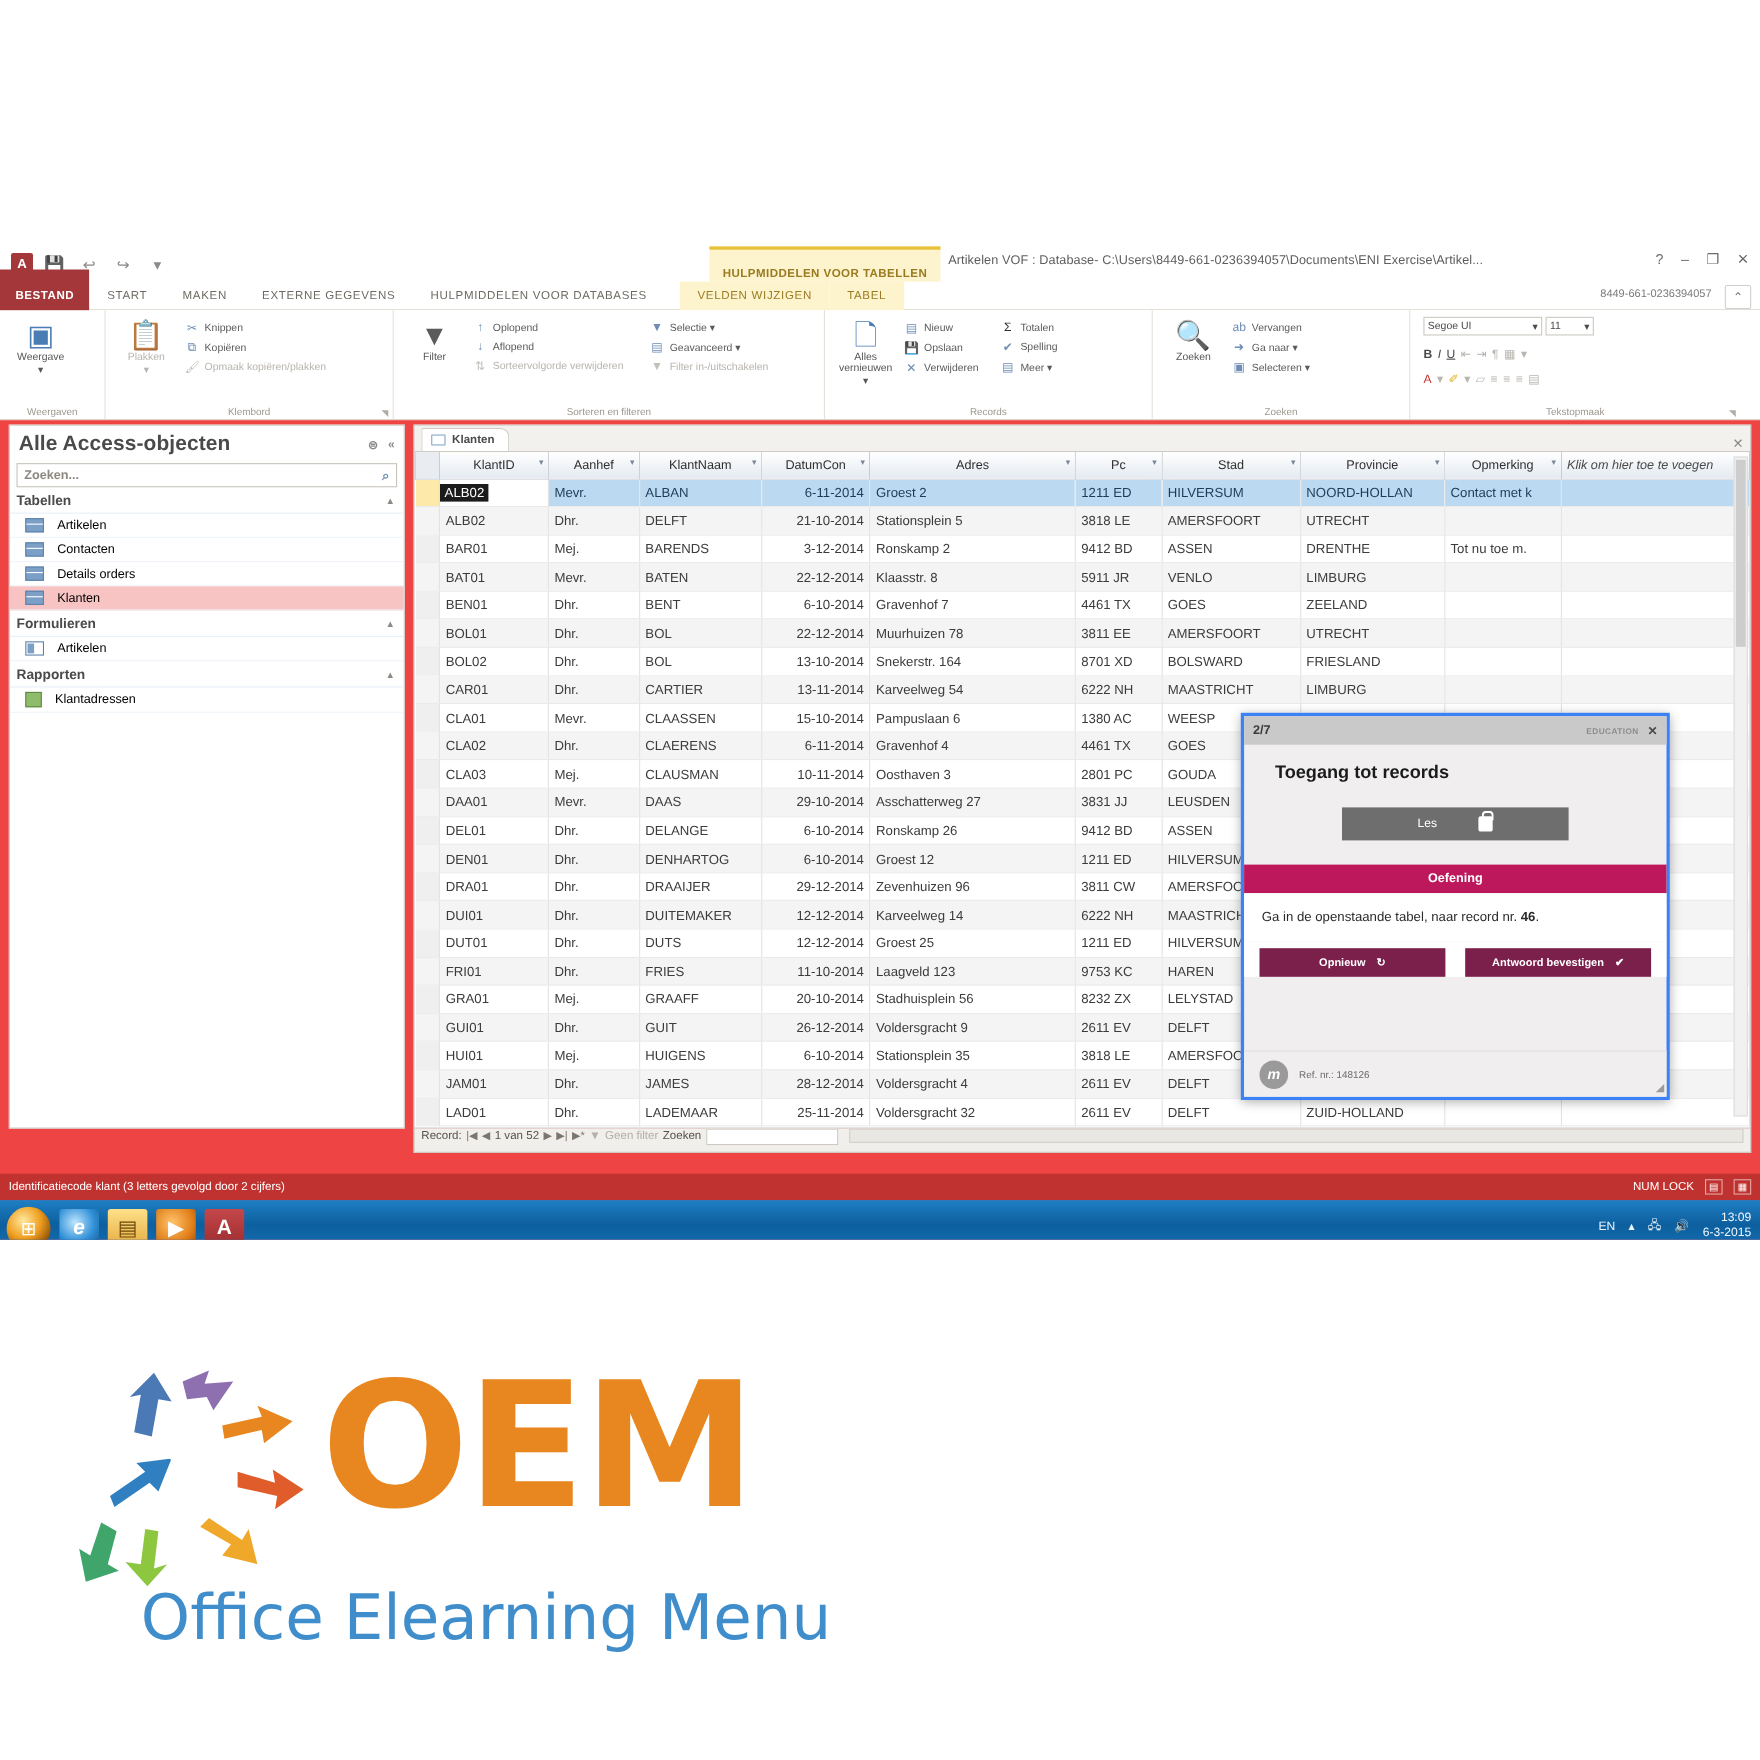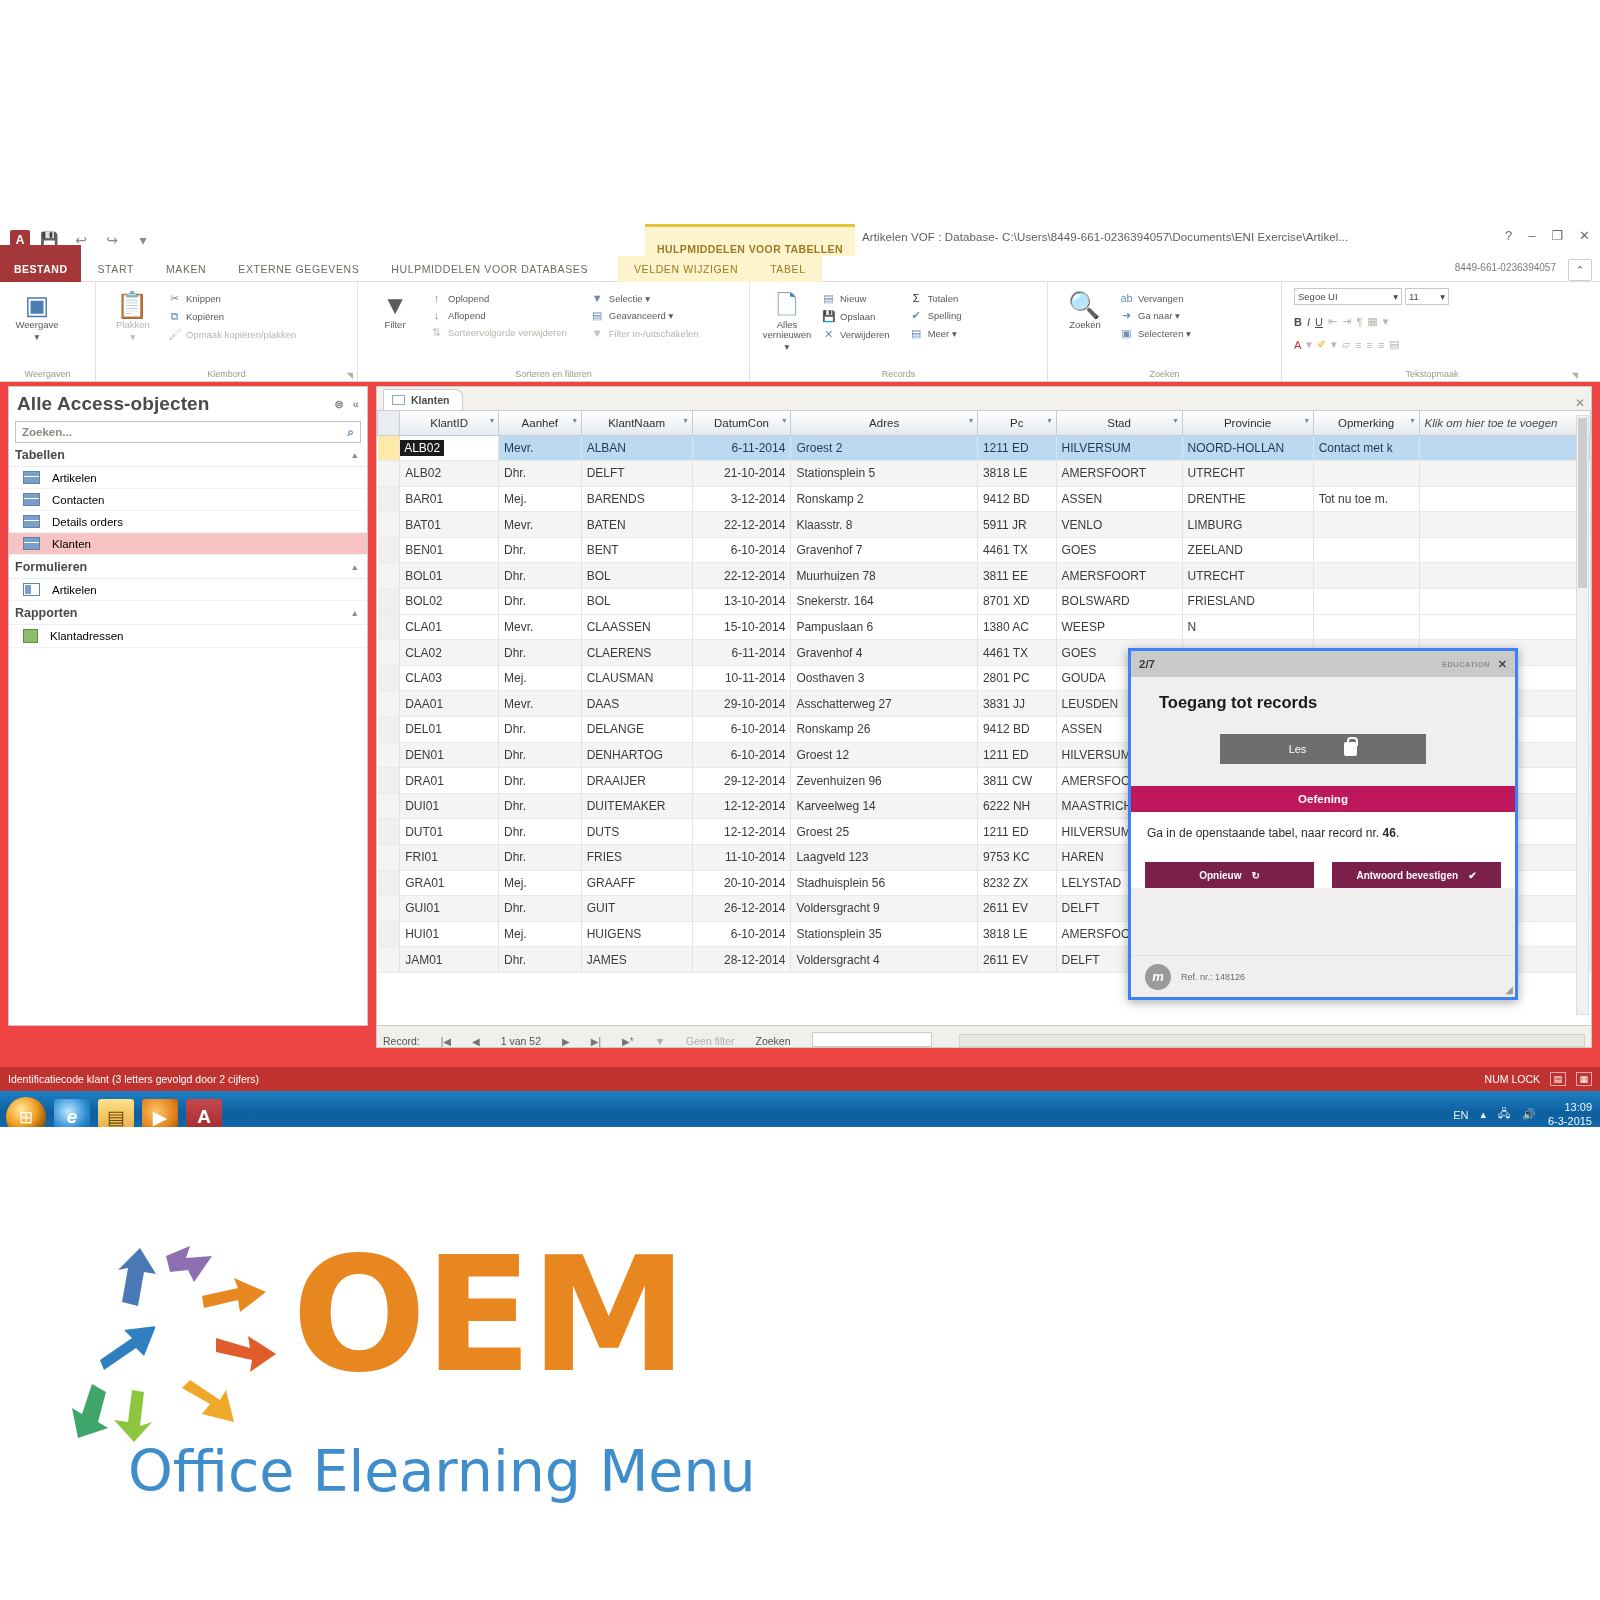--- a/index.html
+++ b/index.html
@@ -184,21 +184,21 @@
     width:22px; background:#efefef; border-right:1px solid #cfcfcf; padding:0;
   }
   tr.selrow td.rowsel { background:#fde9a9; }
   tr.selrow td.idcell { background:#ffffff; padding:0; }
   .idchip { background:#1b1b1b; color:#fff; display:inline-block; padding:1px 4px; font-size:12px; }
 
   
   .recbar {
     position:absolute; left:376px; top:644px; width:1216px; height:22px;
     background:#f1efeb; border:1px solid #cdc9c2; border-top:none;
-    display:flex; align-items:flex-end; padding:0 6px; gap:21px;
+    display:flex; align-items:flex-start; padding:0 6px; gap:4px;
     font-size:10.5px; color:#56524c;
   }
   .recbar .nb { color:#7a756e; font-size:10px; }
   .recbar .dimtxt { color:#b3afa9; }
   .recbar .srchbox { width:120px; height:15px; border:1px solid #cfcbc4; background:#fff; }
   .recbar .hsb { flex:1; height:13px; background:#e9e7e3; border:1px solid #d3cfc9; margin-left:6px; }
 
   
   .vsb {
     position:absolute; right:2px; top:28px; width:13px; height:600px; background:#f1f1f1; border:1px solid #dcdcdc;
@@ -698,20 +698,33 @@
                 <td>Dhr.</td>
                 <td>BOL</td>
                 <td class="num">13-10-2014</td>
                 <td>Snekerstr. 164</td>
                 <td>8701 XD</td>
                 <td>BOLSWARD</td>
                 <td>FRIESLAND</td>
                 <td></td>
                 <td></td>
               </tr>
+              <tr class="alt">
+                <td class="rowsel"></td>
+                <td>CAR01</td>
+                <td>Dhr.</td>
+                <td>CARTIER</td>
+                <td class="num">13-11-2014</td>
+                <td>Karveelweg 54</td>
+                <td>6222 NH</td>
+                <td>MAASTRICHT</td>
+                <td>LIMBURG</td>
+                <td></td>
+                <td></td>
+              </tr>
               <tr>
                 <td class="rowsel"></td>
                 <td>CLA01</td>
                 <td>Mevr.</td>
                 <td>CLAASSEN</td>
                 <td class="num">15-10-2014</td>
                 <td>Pampuslaan 6</td>
                 <td>1380 AC</td>
                 <td>WEESP</td>
                 <td>N</td>
@@ -877,20 +890,33 @@
               <tr class="alt">
                 <td class="rowsel"></td>
                 <td>JAM01</td>
                 <td>Dhr.</td>
                 <td>JAMES</td>
                 <td class="num">28-12-2014</td>
                 <td>Voldersgracht 4</td>
                 <td>2611 EV</td>
                 <td>DELFT</td>
                 <td>Z</td>
+                <td></td>
+                <td></td>
+              </tr>
+              <tr>
+                <td class="rowsel"></td>
+                <td>LAD01</td>
+                <td>Dhr.</td>
+                <td>LADEMAAR</td>
+                <td class="num">25-11-2014</td>
+                <td>Voldersgracht 32</td>
+                <td>2611 EV</td>
+                <td>DELFT</td>
+                <td>ZUID-HOLLAND</td>
                 <td></td>
                 <td></td>
               </tr>
             </tbody>
         </table>
 
         <div class="vsb">
           <div class="thumb"></div>
         </div>
       </div>

